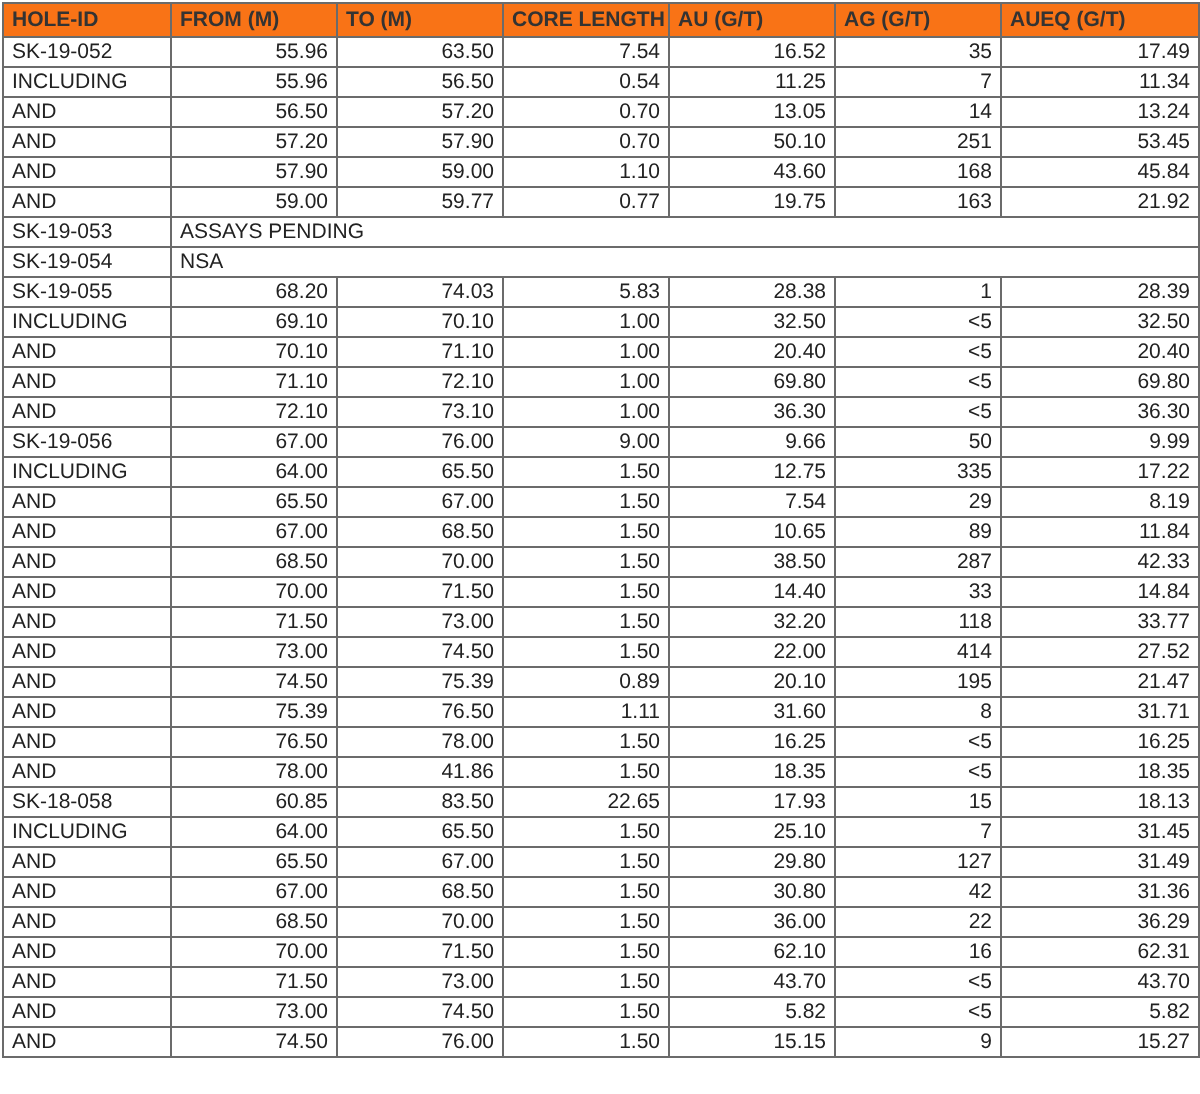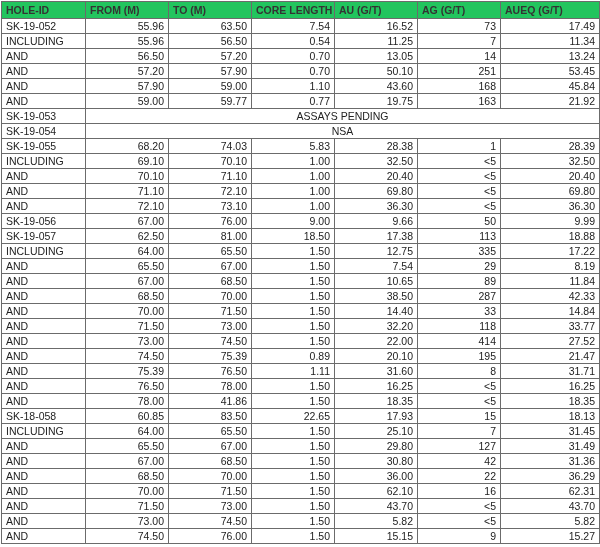--- a/index.html
+++ b/index.html
@@ -15,29 +15,29 @@
     }
     th, td {
       border: 1px solid #6b6b6b;
       height: 14px;
       padding: 0 4px;
       line-height: 14px;
       white-space: nowrap;
       overflow: hidden;
     }
     th {
-      background: #22c55e;
+      background: #f97316;
       font-weight: bold;
       text-align: left;
       height: 16px;
       line-height: 16px;
       color: #333;
     }
     td.num { text-align: right; }
-    td.span { text-align: center; }
+    td.span { text-align: left; }
     col.c0 { width: 84px; }
     col.c1 { width: 83px; }
     col.c2 { width: 83px; }
     col.c3 { width: 83px; }
     col.c4 { width: 83px; }
     col.c5 { width: 83px; }
     col.c6 { width: 99px; }
   </style>
 </head>
 <body>
@@ -63,21 +63,21 @@
       <th>AUEQ (G/T)</th>
     </tr>
   </thead>
   <tbody id="tbody">
       <tr>
         <td>SK-19-052</td>
         <td class="num">55.96</td>
         <td class="num">63.50</td>
         <td class="num">7.54</td>
         <td class="num">16.52</td>
-        <td class="num">73</td>
+        <td class="num">35</td>
         <td class="num">17.49</td>
       </tr>
       <tr>
         <td>INCLUDING</td>
         <td class="num">55.96</td>
         <td class="num">56.50</td>
         <td class="num">0.54</td>
         <td class="num">11.25</td>
         <td class="num">7</td>
         <td class="num">11.34</td>
@@ -174,29 +174,20 @@
       <tr>
         <td>SK-19-056</td>
         <td class="num">67.00</td>
         <td class="num">76.00</td>
         <td class="num">9.00</td>
         <td class="num">9.66</td>
         <td class="num">50</td>
         <td class="num">9.99</td>
       </tr>
       <tr>
-        <td>SK-19-057</td>
-        <td class="num">62.50</td>
-        <td class="num">81.00</td>
-        <td class="num">18.50</td>
-        <td class="num">17.38</td>
-        <td class="num">113</td>
-        <td class="num">18.88</td>
-      </tr>
-      <tr>
         <td>INCLUDING</td>
         <td class="num">64.00</td>
         <td class="num">65.50</td>
         <td class="num">1.50</td>
         <td class="num">12.75</td>
         <td class="num">335</td>
         <td class="num">17.22</td>
       </tr>
       <tr>
         <td>AND</td>

